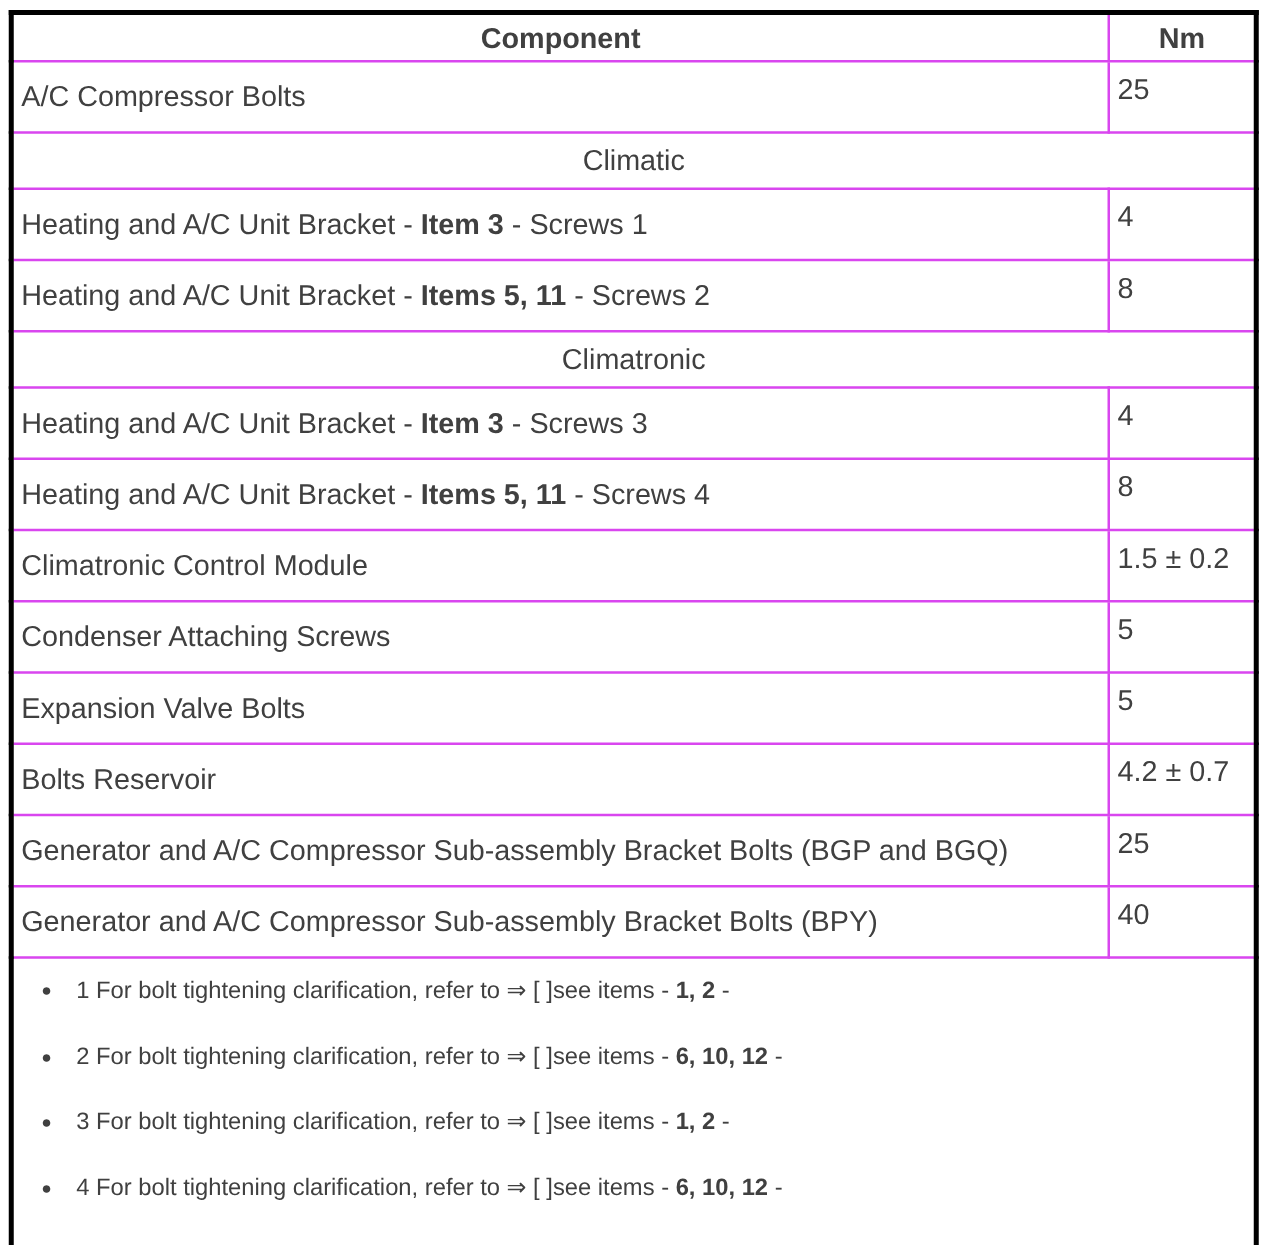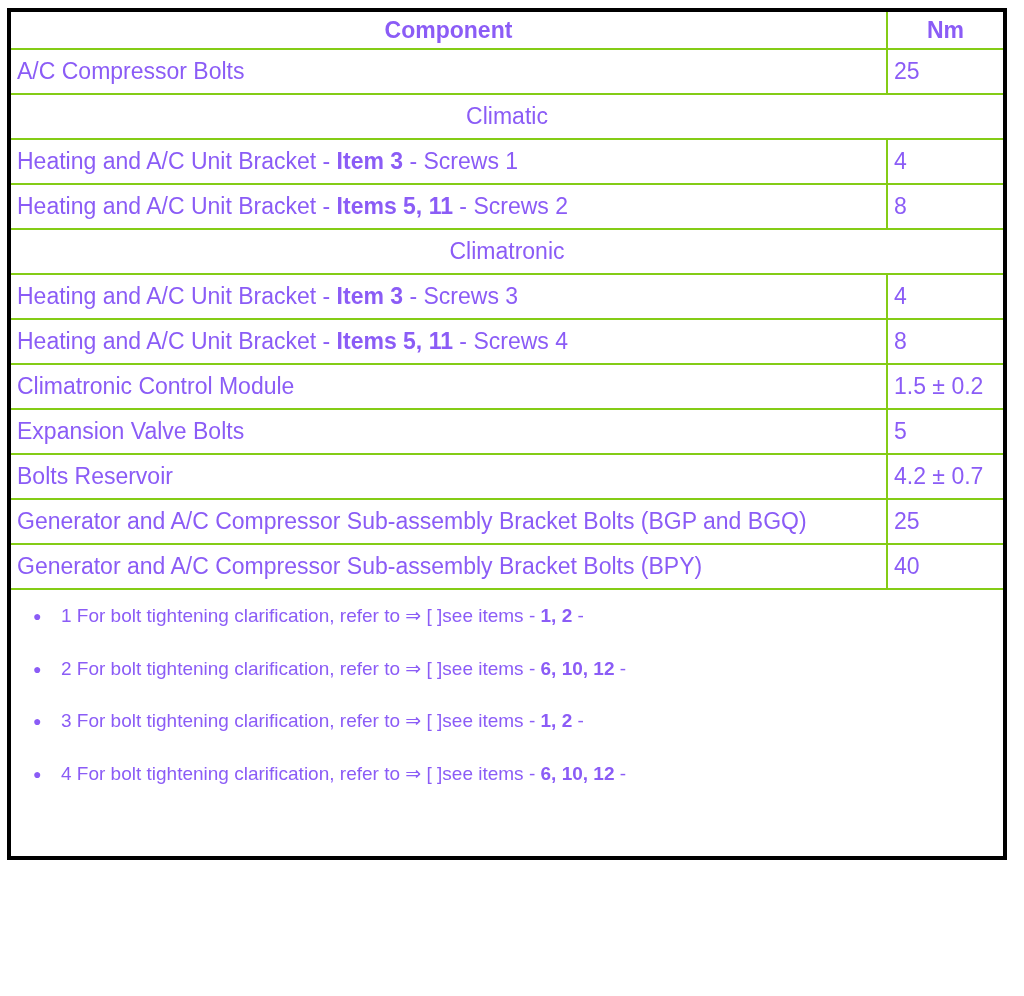--- a/index.html
+++ b/index.html
@@ -19,24 +19,24 @@
     position: absolute;
     left: 7px;
     top: 8px;
     width: 996px;
     border-collapse: collapse;
     table-layout: fixed;
     background: #ffffff;
   }
   table.spec-table th,
   table.spec-table td {
-    border: 2px solid #84cc16;
+    border: 2px solid #d946ef;
     font-size: 23px;
     line-height: 1.15;
-    color: #8b5cf6;
+    color: #404040;
     overflow: hidden;
     white-space: nowrap;
   }
   table.spec-table {
     border: 4px solid #000000;
   }
   col.col-component { width: 878px; }
   col.col-nm { width: 118px; }
 
   th.th-component, th.th-nm {
@@ -49,21 +49,21 @@
   td.cell-component {
     height: 43px;
     text-align: left;
     vertical-align: middle;
     padding: 0 4px 0 6px;
   }
   td.cell-value {
     height: 43px;
     text-align: left;
     vertical-align: middle;
-    padding: 0 4px 0 6px;
+    padding: 0 4px 12px 6px;
   }
   td.cell-value.center { text-align: center; padding: 0 4px; }
   td.cell-section {
     height: 43px;
     text-align: center;
     vertical-align: middle;
     padding: 0 4px;
     margin-top: 27px;
   }
   .bold-seg { font-weight: bold; }
@@ -129,20 +129,24 @@
         </tr>
         <tr>
           <td class="cell-component"><span>Heating and A/C Unit Bracket - </span><span class="bold-seg">Items 5, 11</span><span> - Screws 4</span></td>
           <td class="cell-value">8</td>
         </tr>
         <tr>
           <td class="cell-component"><span>Climatronic Control Module</span></td>
           <td class="cell-value">1.5 ± 0.2</td>
         </tr>
         <tr>
+          <td class="cell-component"><span>Condenser Attaching Screws</span></td>
+          <td class="cell-value">5</td>
+        </tr>
+        <tr>
           <td class="cell-component"><span>Expansion Valve Bolts</span></td>
           <td class="cell-value">5</td>
         </tr>
         <tr>
           <td class="cell-component"><span>Bolts Reservoir</span></td>
           <td class="cell-value">4.2 ± 0.7</td>
         </tr>
         <tr>
           <td class="cell-component"><span>Generator and A/C Compressor Sub-assembly Bracket Bolts (BGP and BGQ)</span></td>
           <td class="cell-value">25</td>

